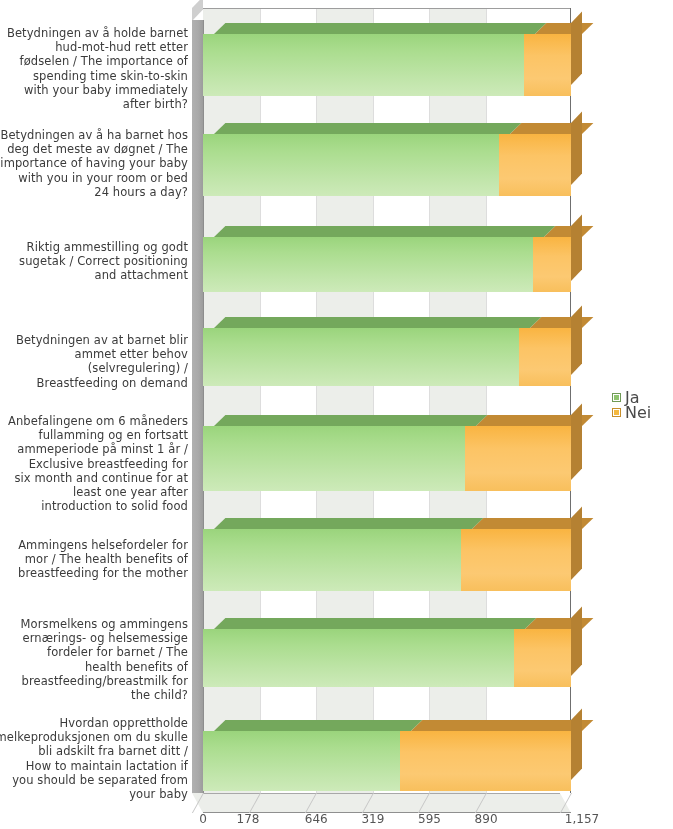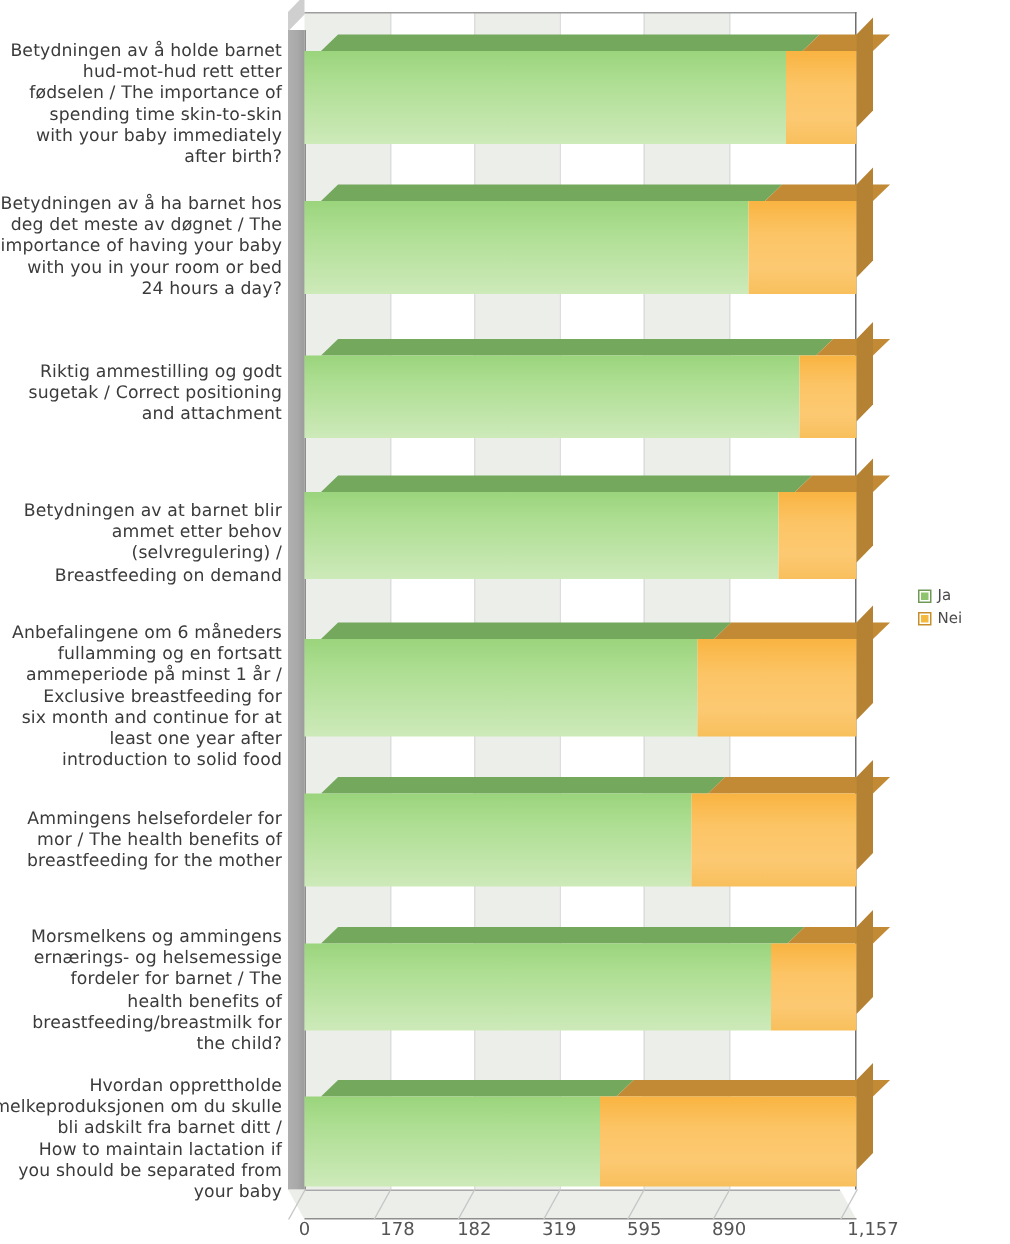--- a/index.html
+++ b/index.html
@@ -118,21 +118,21 @@
     font-size:12px;
     color:#555555;
     text-align:center;
     transform:translateX(-50%);
     white-space:nowrap;
   }
 
   
   #legend{
     position:absolute;left:612px;top:392px;
-    font-size:10px;color:#4a4a4a;
+    font-size:16px;color:#4a4a4a;
   }
   .legend-item{display:flex;align-items:center;margin-bottom:4px;}
   .legend-swatch{
     width:9px;height:9px;margin-right:4px;
     border:1px solid #9a9a9a;
     box-sizing:border-box;
     position:relative;
   }
   .legend-swatch i{
     position:absolute;left:1px;top:1px;right:1px;bottom:1px;display:block;
@@ -304,22 +304,22 @@
           <div class="floor-tick" style="left: 180.846px; transform: skewX(-29deg);"></div>
           <div class="floor-tick" style="left: 237.462px; transform: skewX(-29deg);"></div>
           <div class="floor-tick" style="left: 294.077px; transform: skewX(-29deg);"></div>
           <div class="floor-tick" style="left: 379px; transform: skewX(-29deg);"></div>
         </div>
     </div>
   </div>
 
   <div id="xaxis">
       <div class="xtick" style="left: 203px; top: 812px;">0</div>
-      <div class="xtick" style="left: 265px; top: 812px;">178</div>
-      <div class="xtick" style="left: 316.231px; top: 812px;">182</div>
+      <div class="xtick" style="left: 248px; top: 812px;">178</div>
+      <div class="xtick" style="left: 316.231px; top: 812px;">646</div>
       <div class="xtick" style="left: 372.846px; top: 812px;">319</div>
       <div class="xtick" style="left: 429.462px; top: 812px;">595</div>
       <div class="xtick" style="left: 486.077px; top: 812px;">890</div>
       <div class="xtick" style="left: 582px; top: 812px;">1,157</div>
     </div>
 
   <div id="legend">
     <div class="legend-item">
       <span class="legend-swatch" style="border-color:#6f9a56;">
           <i style="background:#8fc46f;"></i>

